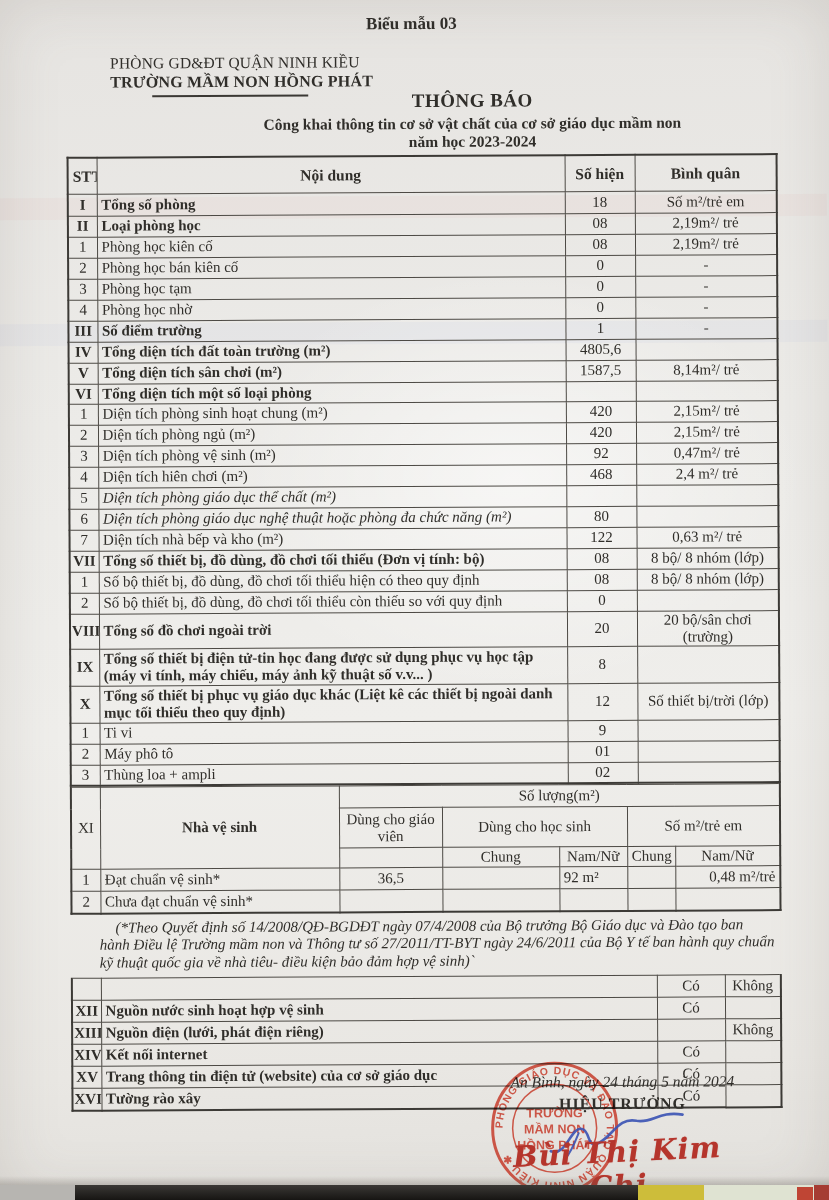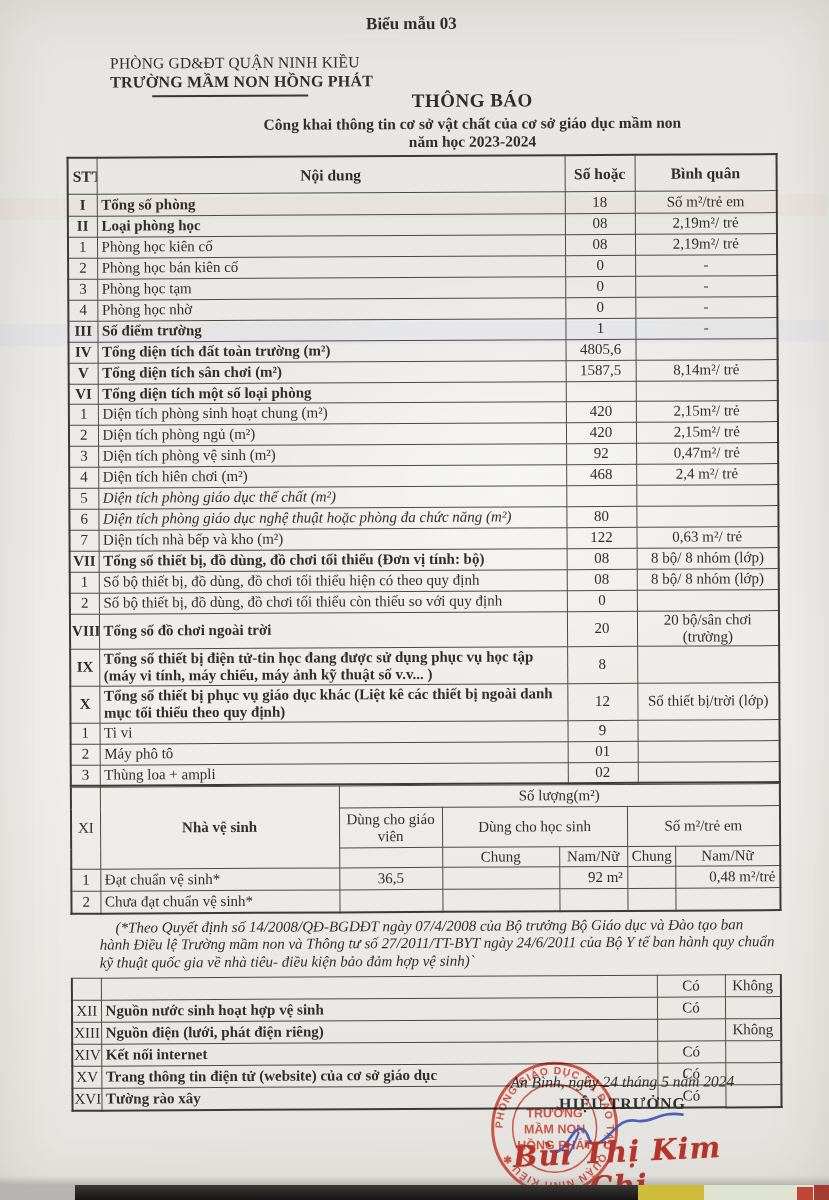--- a/index.html
+++ b/index.html
@@ -34,21 +34,21 @@
   .c-stt{text-align:center;padding:0 1px;}
   .c-sl,.c-bq{text-align:center;}
   tr.hh{height:36px;} tr.h21{height:21px;} tr.h22{height:22px;} tr.h20{height:20px;}
   tr.h37{height:37px;} tr.h40{height:40px;}
   tr.b .c-stt,tr.b .c-nd{font-weight:bold;}
   td.hd{font-weight:bold;text-align:center;font-size:15.5px;}
   td.it{font-style:italic;}
   td.qb{font-weight:normal;}
   .xi-tbl,.chk-tbl{border-top:none;}
   .chk-tbl td.c-nd{font-weight:bold;}
-  .chk-tbl td.c-stt{font-weight:normal;text-align:center;}
+  .chk-tbl td.c-stt{font-weight:bold;text-align:center;}
 
   .footnote{margin:5px 0 6px 29px;width:676px;font-style:italic;font-size:15px;
     line-height:17.5px;text-indent:16px;font-weight:500;}
 
   .sig-date{position:absolute;top:1074px;left:460px;width:320px;text-align:center;
     font-style:italic;font-size:15.5px;}
   .sig-role{position:absolute;top:1096px;left:460px;width:320px;text-align:center;
     font-weight:bold;font-size:16px;letter-spacing:1px;}
   .stamp{position:absolute;top:1058px;left:482px;width:140px;height:142px;opacity:.85;
     mix-blend-mode:multiply;}
@@ -89,21 +89,21 @@
         <colgroup>
             <col style="width:29px">
             <col style="width:468px">
             <col style="width:70px">
             <col style="width:142px">
           </colgroup>
         <tbody>
             <tr class="hh">
           <td class="hd">STT</td>
           <td class="hd">Nội dung</td>
-          <td class="hd">Số hoặc</td>
+          <td class="hd">Số hiện</td>
           <td class="hd">Bình quân</td>
         </tr>
         <tr class="h22 b">
               <td class="c-stt">I</td>
               <td class="c-nd">Tổng số phòng</td>
               <td class="c-sl">18</td>
               <td class="c-bq">Số m²/trẻ em</td>
             </tr>
         <tr class="h21 b">
               <td class="c-stt">II</td>
@@ -284,21 +284,21 @@
           <td style="text-align:center">Chung</td>
           <td style="text-align:center">Nam/Nữ</td>
           <td style="text-align:center">Chung</td>
           <td style="text-align:center">Nam/Nữ</td>
         </tr>
         <tr class="h22">
           <td class="c-stt">1</td>
           <td>Đạt chuẩn vệ sinh*</td>
           <td style="text-align:center">36,5</td>
           <td style="text-align:center"></td>
-          <td style="text-align:right">92 m²</td>
+          <td style="text-align:left">92 m²</td>
           <td style="text-align:center"></td>
           <td style="text-align:right">0,48 m²/trẻ</td>
         </tr>
         <tr class="h22">
           <td class="c-stt">2</td>
           <td>Chưa đạt chuẩn vệ sinh*</td>
           <td></td>
           <td></td>
           <td></td>
           <td></td>

